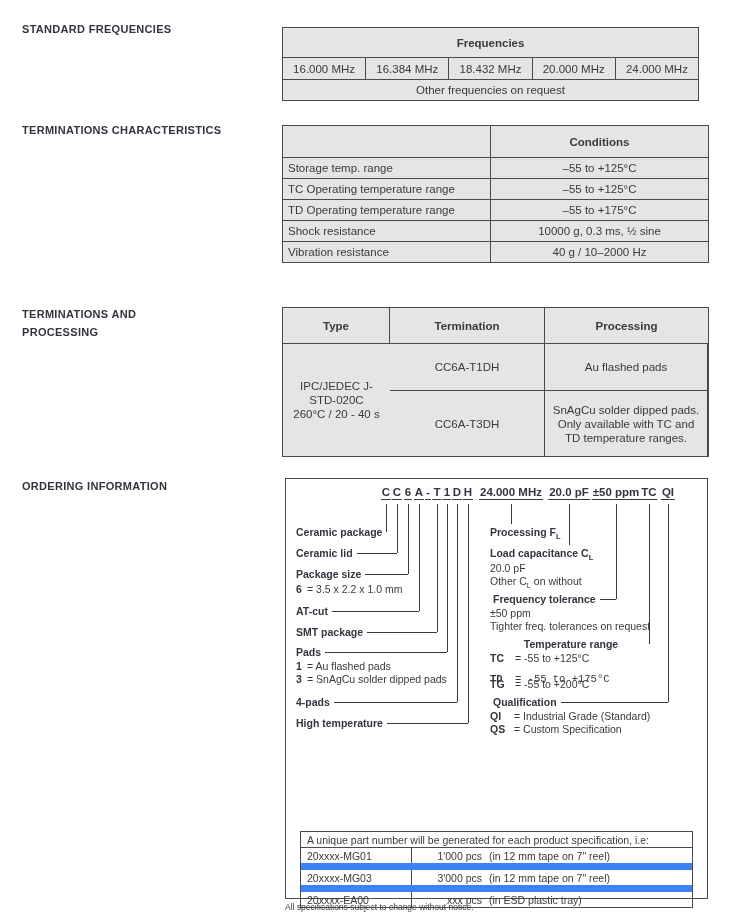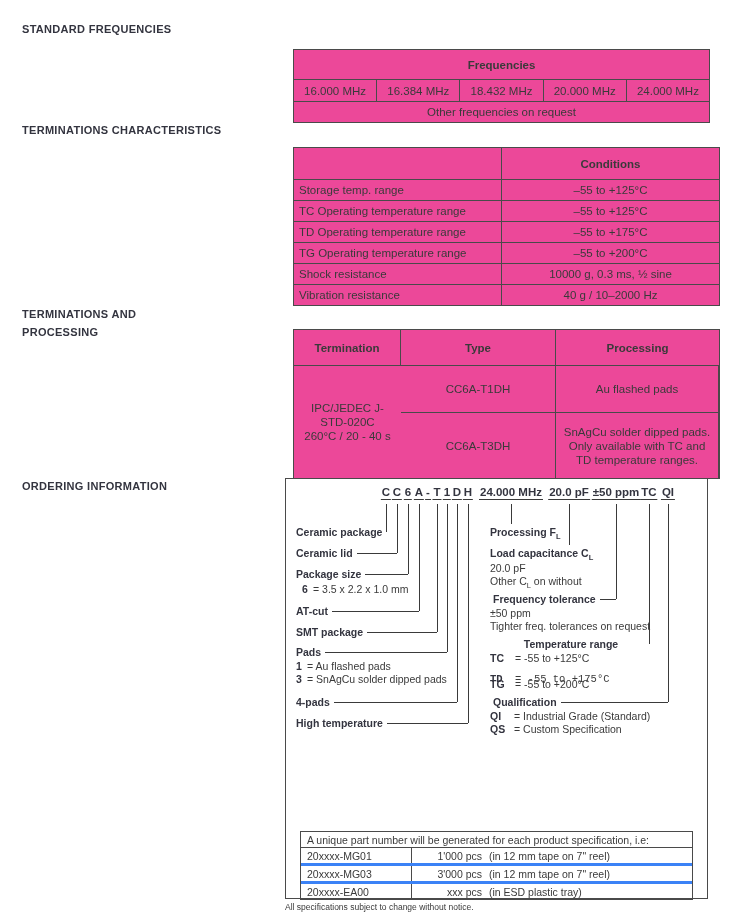--- a/index.html
+++ b/index.html
@@ -1,21 +1,21 @@
 <!DOCTYPE html>
 <html><head>
 <meta charset="utf-8">
 <style>
   html,body{margin:0;padding:0;background:#fff;}
   .page{position:relative;width:730px;height:919px;background:#fff;
         font-family:"Liberation Sans",sans-serif;color:#3a3a3a;overflow:hidden;}
   .heading{position:absolute;left:22px;font-size:11px;font-weight:bold;color:#33343f;
            letter-spacing:.3px;line-height:18px;}
   
-  .tbl{position:absolute;left:293px;border:1px solid #4a4a4a;font-size:11.5px;background:#ec4899;margin-top:22px;}
+  .tbl{position:absolute;left:282px;border:1px solid #4a4a4a;font-size:11.5px;background:#e5e5e5;}
   
   .freq{top:27px;width:415px;}
   .freq-header{height:29px;display:flex;align-items:center;justify-content:center;
                font-weight:bold;border-bottom:1px solid #4a4a4a;}
   .freq-row{display:flex;height:21px;border-bottom:1px solid #4a4a4a;}
   .freq-cell{flex:1;display:flex;align-items:center;justify-content:center;border-right:1px solid #4a4a4a;}
   .freq-cell:last-child{border-right:none;}
   .freq-footer{height:20px;display:flex;align-items:center;justify-content:center;}
   
   .env{top:125px;width:425px;text-align:right;}
@@ -40,21 +40,21 @@
   .lbl{position:absolute;display:flex;align-items:center;height:12px;font-size:10.5px;
        font-weight:bold;color:#33343f;white-space:nowrap;}
   .conn{flex:1;border-top:1px solid #3a3a3a;margin-left:4px;margin-top:1px;}
   .sub{position:absolute;font-size:10.5px;color:#3a3a3a;white-space:nowrap;height:12px;line-height:12px;}
   .bp{font-weight:bold;color:#33343f;display:inline-block;}
   .w10{width:11px;} .w22{width:25px;} .w20{width:24px;}
   sub{font-size:7.5px;line-height:0;}
   
   .pt{position:absolute;left:14px;top:352px;width:391px;border:1px solid #4a4a4a;font-size:10.5px;}
   .pt-header{height:15px;display:flex;align-items:center;padding-left:6px;border-bottom:1px solid #4a4a4a;}
-  .pt-row{display:flex;height:15px;border-bottom:3px solid #3b82f6;}
+  .pt-row{display:flex;height:15px;border-bottom:7px solid #3b82f6;}
   .pt-row:last-child{border-bottom:none;}
   .pt-pn{width:104px;border-right:1px solid #4a4a4a;display:flex;align-items:center;padding-left:6px;}
   .pt-q{flex:1;display:flex;align-items:center;}
   .qty{display:inline-block;width:70px;text-align:right;}
   .pack{margin-left:7px;}
   
   .note{position:absolute;left:285px;top:902px;font-size:8.5px;color:#3a3a3a;}
 </style>
 </head>
 <body>
@@ -88,38 +88,34 @@
     </div>
     <div class="env-row">
       <div class="env-label">TC Operating temperature range</div>
       <div class="env-value">–55 to +125°C</div>
     </div>
     <div class="env-row">
       <div class="env-label">TD Operating temperature range</div>
       <div class="env-value">–55 to +175°C</div>
     </div>
     <div class="env-row">
-      <div class="env-label">TG Operating temperature range</div>
-      <div class="env-value">–55 to +200°C</div>
-    </div>
-    <div class="env-row">
       <div class="env-label">Shock resistance</div>
       <div class="env-value">10000 g, 0.3 ms, ½ sine</div>
     </div>
     <div class="env-row">
       <div class="env-label">Vibration resistance</div>
       <div class="env-value">40 g / 10–2000 Hz</div>
     </div>
   </div>
 
   <div class="heading" style="top:305px;width:190px;">TERMINATIONS AND PROCESSING</div>
 
   <div class="tbl term">
+    <div class="tcell thead br bb">Type</div>
     <div class="tcell thead br bb">Termination</div>
-    <div class="tcell thead br bb">Type</div>
     <div class="tcell thead bb">Processing</div>
 
     <div class="tcell br bb">CC6A-T1DH</div>
     <div class="tcell br bb">Au flashed pads</div>
     <div class="tcell proc">
       <div class="term-wrap">IPC/JEDEC J-STD-020C</div>
       <div class="term-wrap">260°C / 20 - 40 s</div>
     </div>
     <div class="tcell br">CC6A-T3DH</div>
     <div class="tcell br">
@@ -167,21 +163,21 @@
         <span class="conn"></span>
     </div>
     <div class="lbl" style="left:10px;top:68px;width:101px;">
       <span>Ceramic lid</span>
         <span class="conn"></span>
     </div>
     <div class="lbl" style="left:10px;top:89px;width:112px;">
       <span>Package size</span>
         <span class="conn"></span>
     </div>
-    <div class="sub" style="left:10px;top:104px;margin-left:6px;">
+    <div class="sub" style="left:10px;top:104px;">
       <span class="bp w10">6</span><span>= 3.5 x 2.2 x 1.0 mm</span>
     </div>
     <div class="lbl" style="left:10px;top:126px;width:123px;">
       <span>AT-cut</span>
         <span class="conn"></span>
     </div>
     <div class="lbl" style="left:10px;top:147px;width:141px;">
       <span>SMT package</span>
         <span class="conn"></span>
     </div>

